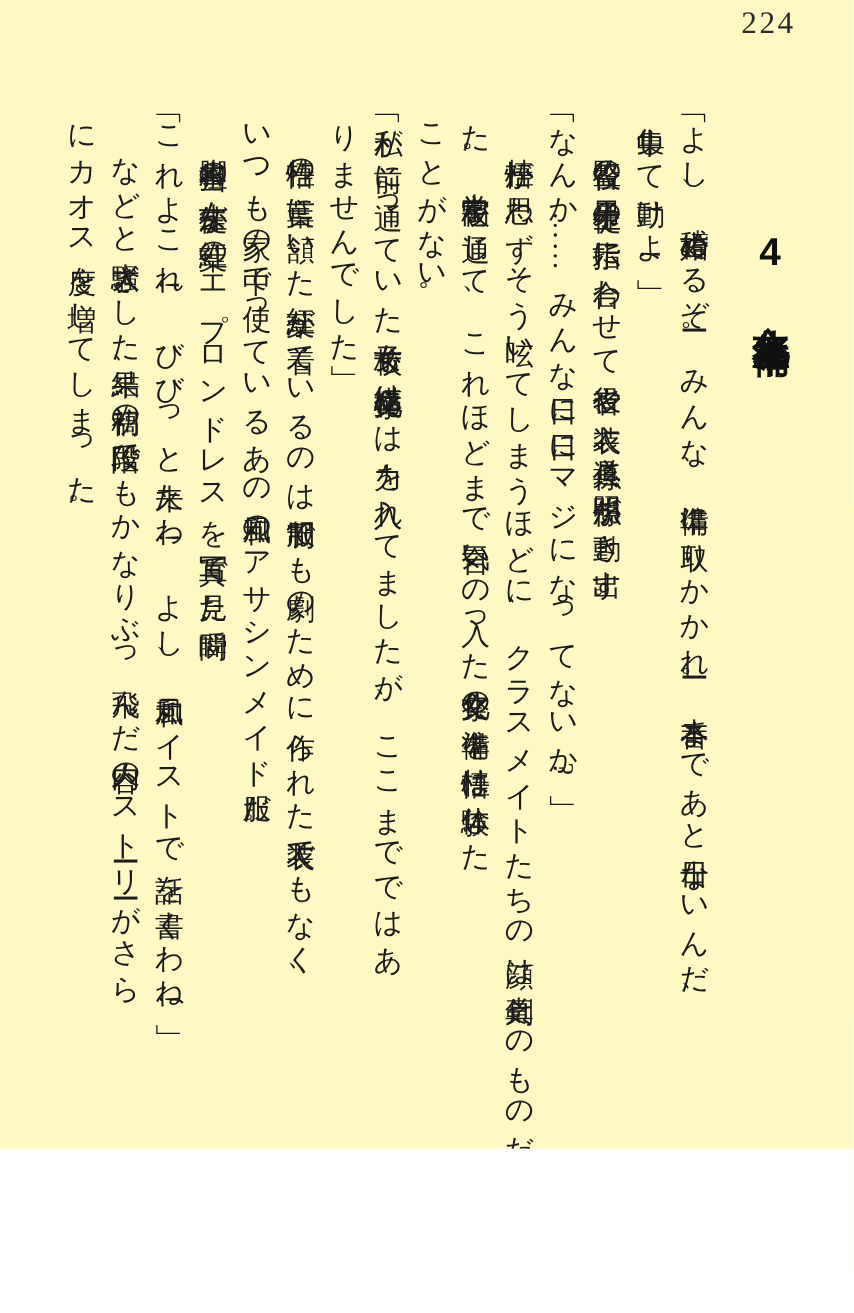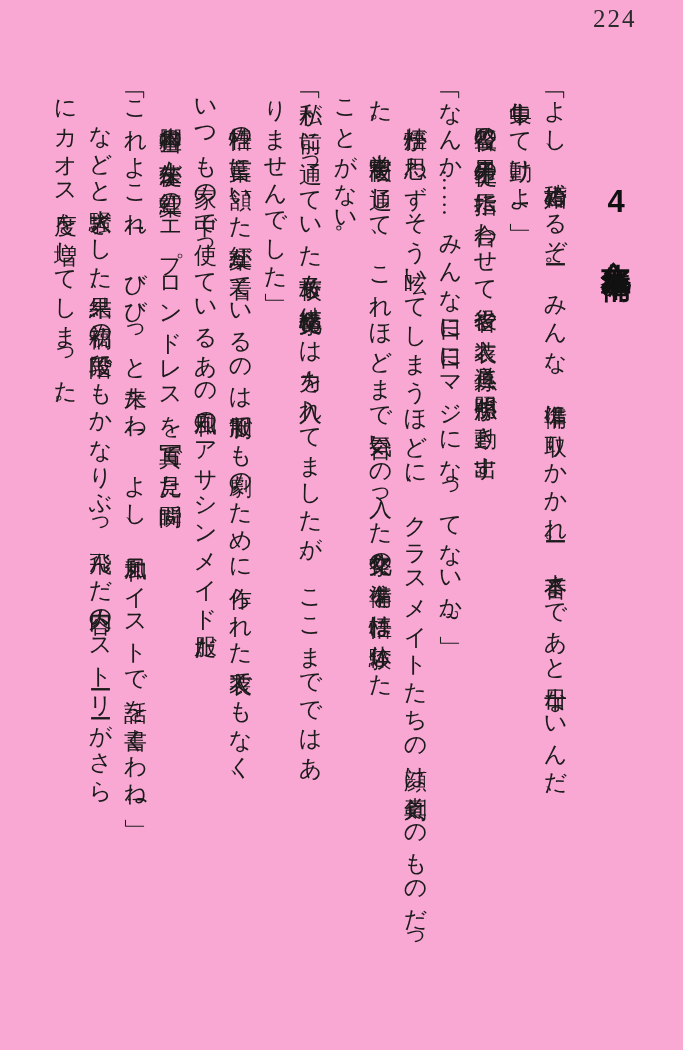--- a/index.html
+++ b/index.html
@@ -1,20 +1,20 @@
 <!DOCTYPE html>
 <html><head>
 <meta charset="utf-8">
 <style>
   html,body { margin:0; padding:0; }
   .page {
     position: relative;
     width: 683px;
-    height: 1050px;
-    background: #f9a8d4;
+    height: 919px;
+    background: #fef9c3;
     overflow: hidden;
     font-family: "Liberation Serif", "DejaVu Serif", serif;
     color: #1b1b1b;
   }
   .page-number {
     position: absolute;
     top: 5px;
     left: 593px;
     font-size: 25px;
     letter-spacing: 2px;

